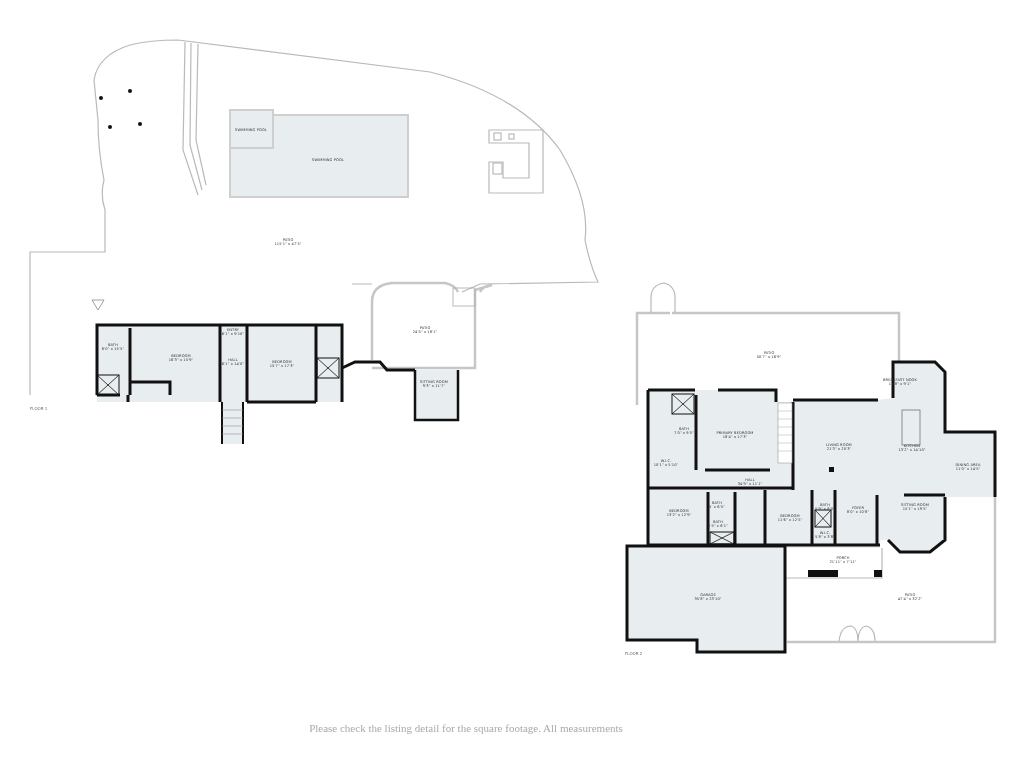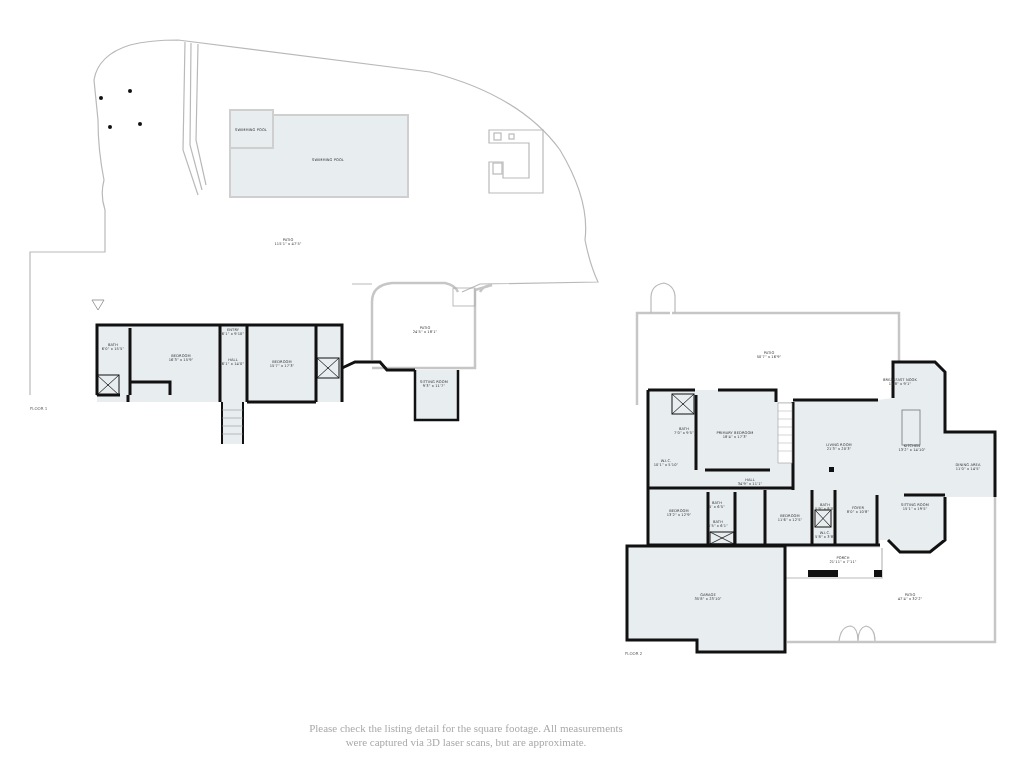--- a/index.html
+++ b/index.html
@@ -151,14 +151,13 @@
     <text class="lbl" x="910" y="596">PATIO</text>
     <text class="lbl" x="910" y="600">47'4" x 32'2"</text>
     <path class="thin" d="M839,641 Q841,626 851,626 Q858,628 858,641 M858,641 Q858,628 866,626 Q875,628 875,641"></path>
 
     <text class="flabel" x="625" y="655">FLOOR 2</text>
   </g>
 </svg>
 
 <div id="disclaimer">
   <div>Please check the listing detail for the square footage. All measurements</div>
-  <div>were captured via 3D laser scans, but are approximate.</div>
 </div>
 
 </body></html>

